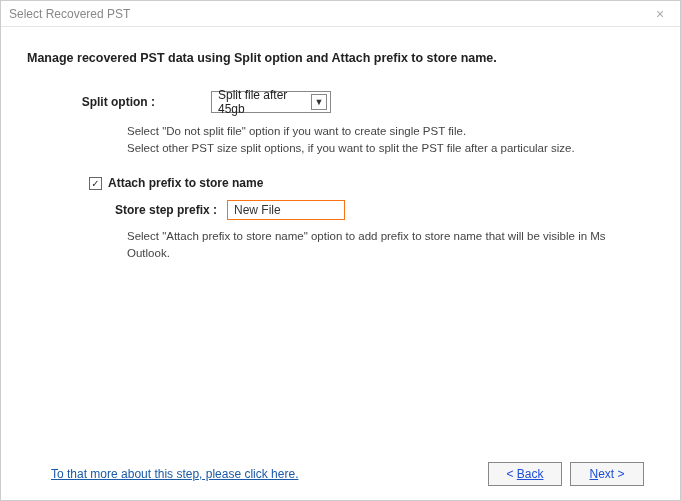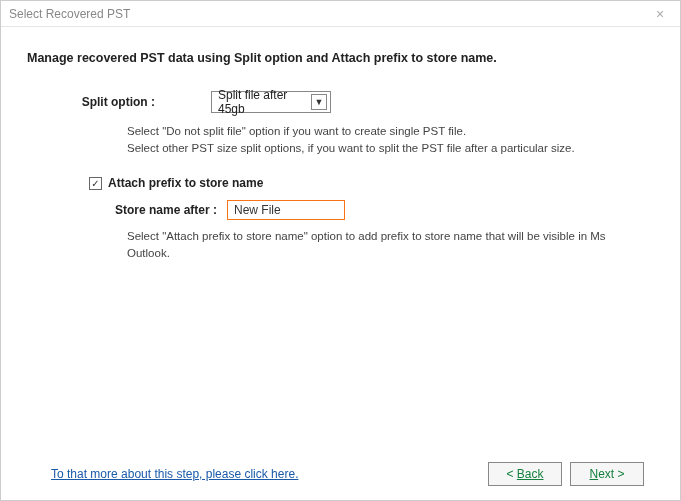--- a/index.html
+++ b/index.html
@@ -156,21 +156,21 @@
     flex: 1;
     cursor: pointer;
   }
   .btn {
     min-width: 74px;
     height: 24px;
     border: 1px solid #888;
     background: #f6f6f6;
     font-family: inherit;
     font-size: 12px;
-    color: #15803d;
+    color: #1d4ed8;
     cursor: pointer;
     padding: 0 10px;
   }
   .btn .u { text-decoration: underline; }
   .spacer { width: 12px; }
 </style>
 </head>
 <body>
 
 <div class="titlebar">
@@ -192,21 +192,21 @@
     <div>Select "Do not split file" option if you want to create single PST file.</div>
     <div>Select other PST size split options, if you want to split the PST file after a particular size.</div>
   </div>
 
   <div class="checkbox-row">
     <span class="chk">✓</span>
     <span class="chk-label">Attach prefix to store name</span>
   </div>
 
   <div class="prefix-row">
-    <div class="prefix-label">Store name after :</div>
+    <div class="prefix-label">Store step prefix :</div>
     <input type="text" class="text-input" value="New File" style="">
   </div>
   <div class="desc2">Select "Attach prefix to store name" option to add prefix to store name that will be visible in Ms Outlook.</div>
 </div>
 
 <div class="footer">
   <a class="help-link">To that more about this step, please click here.</a>
   <button class="btn">&lt; <span class="u">Back</span></button>
   <button class="btn"><span class="u">N</span>ext &gt;</button>
   <span class="spacer"></span>

